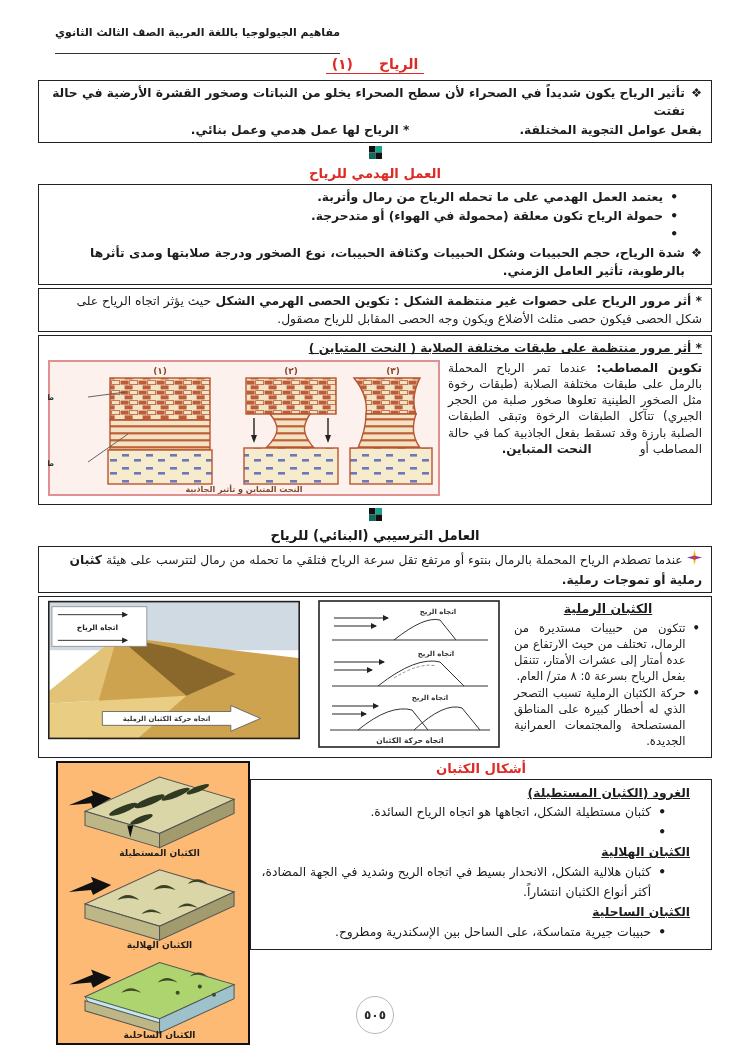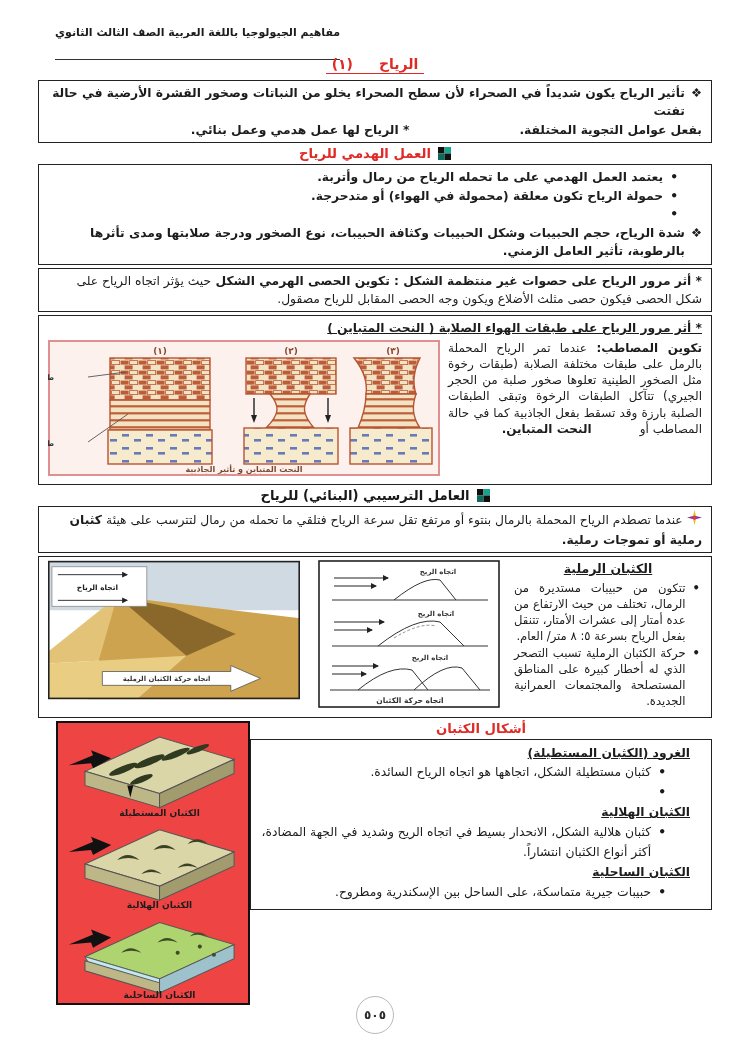--- a/index.html
+++ b/index.html
@@ -3,28 +3,28 @@
 <meta charset="utf-8">
 <style>
   html,body{margin:0;padding:0;}
   body{
     width:750px;height:1058px;background:#ffffff;overflow:hidden;position:relative;
     font-family:"DejaVu Sans", sans-serif;color:#1c1c1c;
   }
   .page{position:absolute;inset:0;direction:rtl;}
   
   .doc-header{direction:rtl;position:absolute;top:26px;left:55px;font-size:11px;font-weight:700;
-    border-bottom:1.4px solid #333;padding-bottom:20px;}
+    border-bottom:1.4px solid #333;padding-bottom:14px;}
   
   .content{position:absolute;top:52px;right:0;left:0;}
   .page-title{display:flex;justify-content:center;margin:4px 0 6px 0;}
   .page-title .inner{direction:ltr;display:flex;gap:26px;color:#df2b26;font-weight:700;font-size:14px;
     border-bottom:1.6px solid #df2b26;padding:0 6px 1px 6px;}
   .box{border:1.6px solid #222;margin:0 38px 3px 38px;padding:3px 9px;font-size:12.3px;line-height:1.5;font-weight:700;}
-  .heading-row{display:flex;justify-content:center;align-items:center;gap:7px;margin:3px 0 3px 0;font-weight:700;font-size:13.2px;}
+  .heading-row{display:flex;justify-content:center;align-items:center;gap:7px;margin:3px 0 3px 0;font-weight:700;font-size:13.2px;flex-direction:column;}
   .heading-red{color:#df2b26;}
   .heading-dark{color:#191919;}
   .hl{background:#efecdc;padding:0 3px;}
   .bl{display:flex;gap:7px;padding-right:24px;}
   .bl .blt{flex:0 0 auto;}
   .intro-line2{display:flex;gap:0;}
   .intro-line2 .cont{padding-right:0;}
   .intro-line2 .note{margin-right:110px;}
   .diamond-line{display:flex;gap:6px;}
   .underl{text-decoration:underline;}
@@ -37,21 +37,21 @@
   .dunes-flex{display:flex;gap:14px;align-items:flex-start;}
   .dunes-text{width:200px;font-size:11.6px;line-height:1.4;}
   .dunes-text .h{display:block;text-align:center;font-size:12.5px;margin-bottom:2px;}
   .dunes-text .bl{padding-right:2px;text-align:justify;text-align-last:right;}
   .profile-fig{width:186px;flex:0 0 auto;}
   .photo-fig{width:252px;flex:0 0 auto;}
   
   .bottom{display:flex;justify-content:space-between;align-items:flex-start;margin:2px 38px 0 38px;direction:rtl;}
   .shapes-col{width:496px;}
   .shapes-box{border:1.8px solid #222;padding:4px 21px 6px 10px;font-size:12.3px;line-height:1.62;font-weight:700;}
-  .blocks-figure{width:190px;border:2.4px solid #111;background:#ef4444;margin-left:18px;flex:0 0 auto;}
+  .blocks-figure{width:190px;border:2.4px solid #111;background:#fdba74;margin-left:18px;flex:0 0 auto;}
   
   .page-num{position:absolute;left:50%;transform:translateX(-50%);bottom:24px;width:36px;height:36px;border:1.3px solid #b9b9b9;
     border-radius:50%;display:flex;align-items:center;justify-content:center;font-size:12px;font-weight:700;color:#2c2c2c;}
   svg text{font-family:"DejaVu Sans", sans-serif;}
   .icon-check{flex:0 0 auto;}
 </style>
 </head>
 <body>
 
 <div class="page">
@@ -106,21 +106,21 @@
       </div>
     </div>
 
     <div class="box">
       <span>* أثر مرور الرياح على حصوات غير منتظمة الشكل :</span>
       <span>تكوين الحصى الهرمي الشكل</span>
       <span style="font-weight:400;">حيث يؤثر اتجاه الرياح على شكل الحصى فيكون حصى مثلث الأضلاع ويكون وجه الحصى المقابل للرياح مصقول.</span>
     </div>
 
     <div class="box">
-      <div class="sec-title-row underl">* أثر مرور الرياح على طبقات الهواء الصلابة ( النحت المتباين )</div>
+      <div class="sec-title-row underl">* أثر مرور منتظمة على طبقات مختلفة الصلابة ( النحت المتباين )</div>
       <div class="diff-flex">
         <div class="mesa-text">
           <span>تكوين المصاطب:</span>
           <span style="font-weight:400;margin-left:44px;">عندما تمر الرياح المحملة بالرمل على طبقات مختلفة الصلابة (طبقات رخوة مثل الصخور الطينية تعلوها صخور صلبة من الحجر الجيري) تتآكل الطبقات الرخوة وتبقى الطبقات الصلبة بارزة وقد تسقط بفعل الجاذبية كما في حالة المصاطب أو</span>
           <span>النحت المتباين.</span>
         </div>
         <div class="rock-fig">
           <svg width="392" height="136" viewBox="0 0 392 136">
             <defs>
               <pattern id="brick" width="18" height="10" patternUnits="userSpaceOnUse">

